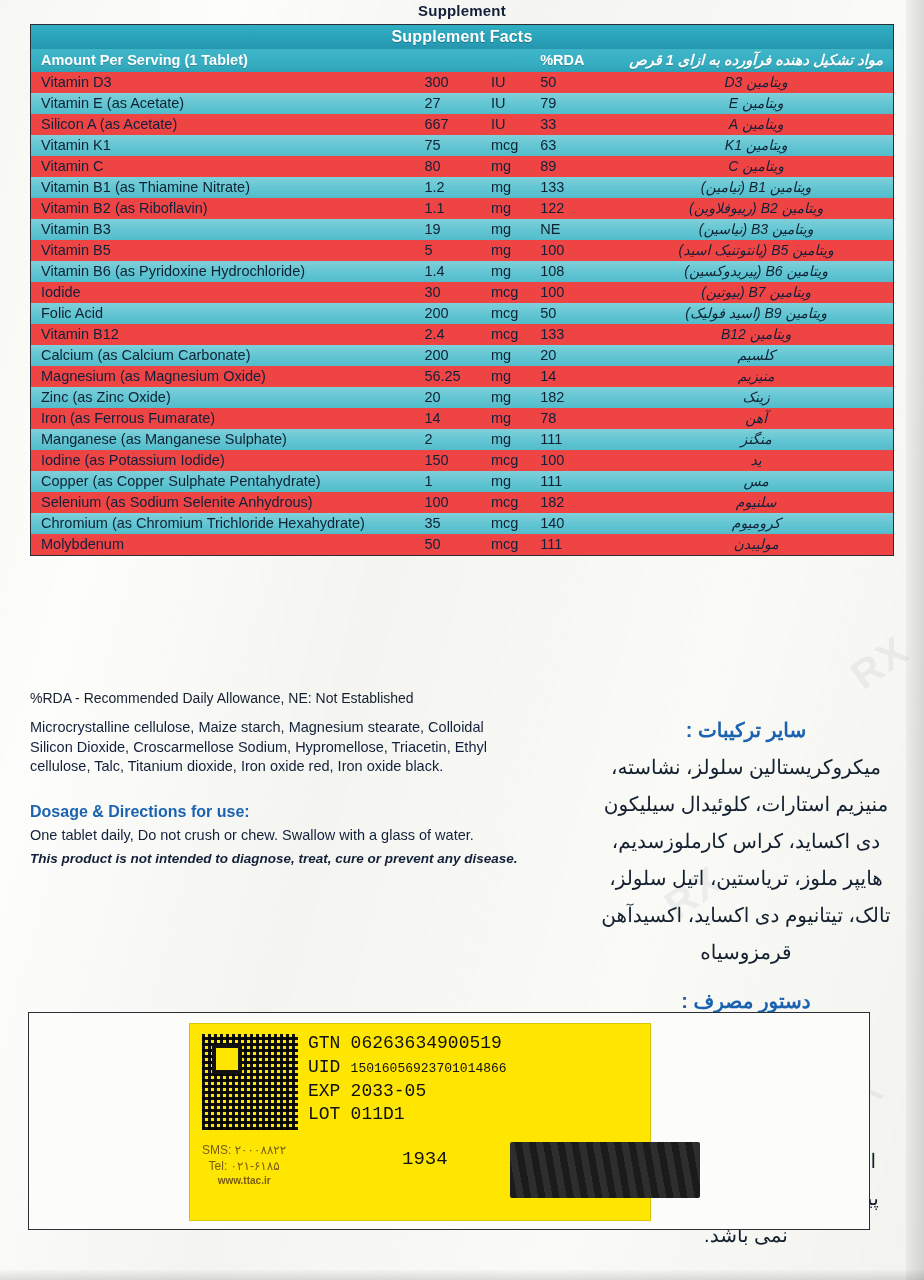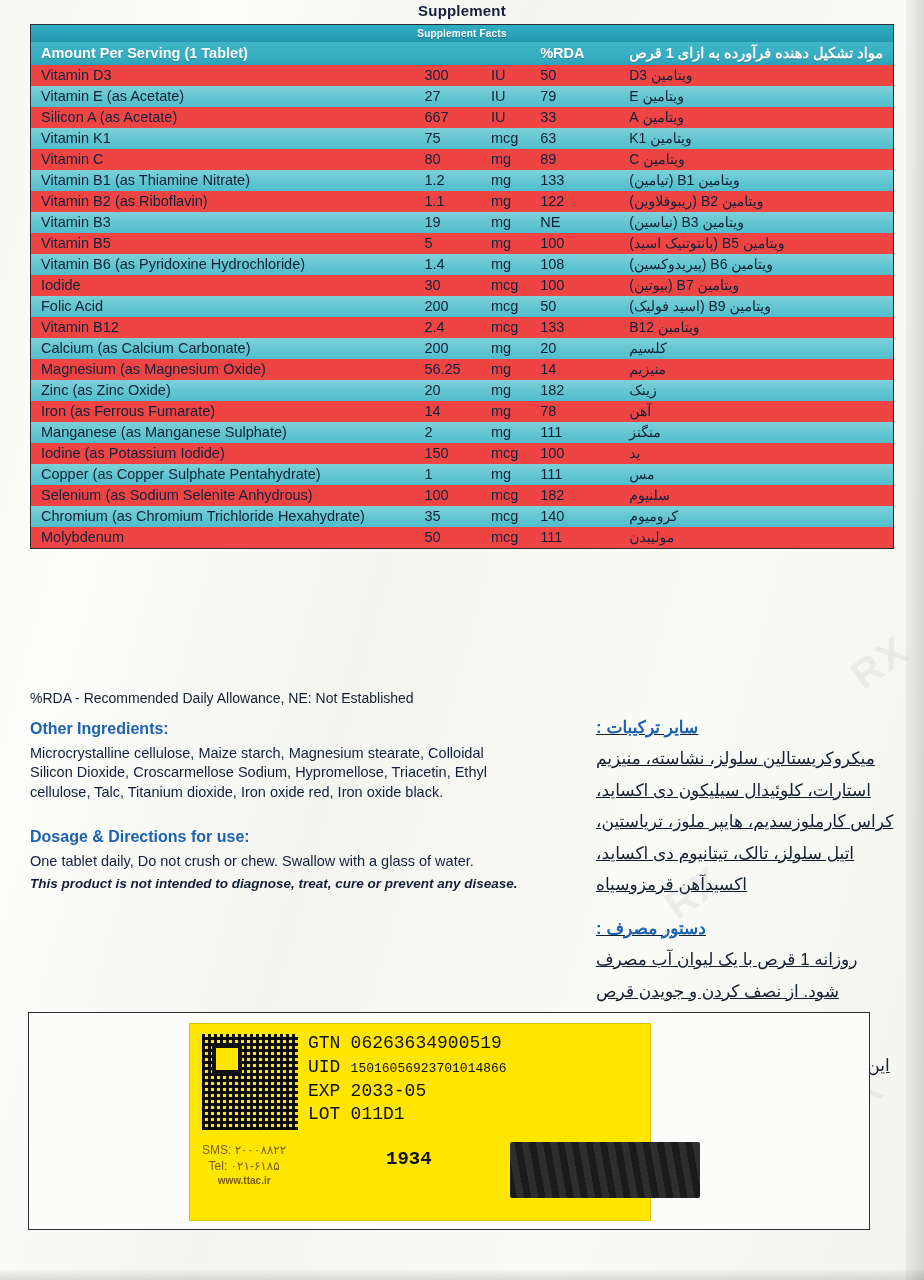--- a/index.html
+++ b/index.html
@@ -40,40 +40,40 @@
   
   .facts{
     position:absolute;left:30px;top:24px;width:864px;
     border:1px solid #2b2f33;
     box-sizing:border-box;
     background:#fff;
   }
   .facts-head{
     background:linear-gradient(180deg,#31aec3 0%,#2aa2b9 55%,#2496ae 100%);
     color:#ffffff;
-    font-size:10px;font-weight:bold;
+    font-size:16px;font-weight:bold;
     text-align:center;
     padding:3px 16px 3px;
     letter-spacing:.2px;
     text-shadow:0 1px 0 rgba(0,0,0,.25);
   }
   table.t{
     width:100%;border-collapse:collapse;
     font-size:14.5px;
   }
   table.t td{
     padding:2px 4px 3px;
     vertical-align:middle;
     white-space:nowrap;
   }
   .colname{width:430px;padding-left:10px !important;}
   .colamt{width:78px;}
   .colunit{width:56px;text-align:left;padding-left:6px !important;}
   .colrda{width:120px;text-align:left;padding-left:4px !important;}
-  .colfa{text-align:left;padding-right:10px !important;direction:rtl;font-size:14px;}
+  .colfa{text-align:center;padding-right:10px !important;direction:rtl;font-size:14px;font-style:italic;}
   tr.hdr td{
     background:linear-gradient(180deg,#3fb6c8 0%,#36aec1 60%,#2ea2b6 100%);
     color:#fff;font-weight:bold;font-size:14.5px;
     text-shadow:0 1px 0 rgba(0,0,0,.2);
     padding-top:3px;padding-bottom:4px;
   }
   tr.alt td{
     background:linear-gradient(180deg,#7fd0da 0%,#64c6d3 50%,#52bccb 100%);
     color:#0f2233;
   }
@@ -92,24 +92,23 @@
     position:absolute;left:30px;top:718px;width:500px;
     font-size:14.5px;line-height:1.35;
   }
   .left-col p{margin:0 0 4px;}
   .block2{margin-top:24px;}
   .disclaim{
     margin-top:30px;font-style:italic;font-weight:bold;font-size:13.5px;line-height:1.3;
   }
   .right-col{
     position:absolute;right:28px;top:712px;width:300px;
-    direction:rtl;text-align:left;
-    font-size:17px;line-height:1.85;
+    direction:rtl;text-align:center;
+    font-size:20px;line-height:1.85;
     color:#14202f;
-    text-decoration:underline;
   }
   .right-col .rtitle{color:#1b63b0;font-weight:bold;}
   .rblock{margin-bottom:12px;}
 
   
   .sticker{
     position:absolute;left:28px;top:1012px;width:840px;height:216px;
     border:1px solid #2b2f33;background:#fcfcfa;
   }
   .yellow{
@@ -135,23 +134,23 @@
   }
   .codes .k{font-size:18px;}
   .codes .small{font-size:13px;}
   .smsblk{
     position:absolute;left:12px;top:118px;
     font-size:12px;color:#7a5c12;line-height:1.35;direction:rtl;text-align:center;
   }
   .smsblk div{direction:ltr;}
   .ttac{font-weight:bold;font-size:10px;color:#7a5c12;}
   .serial{
-    position:absolute;left:196px;top:124px;
+    position:absolute;left:212px;top:124px;
     font-family:"Liberation Mono", monospace;
-    font-size:19px;color:#111;font-weight:bold;
+    font-size:19px;color:#111;font-weight:normal;
   }
   .scratch{
     position:absolute;left:320px;top:118px;width:190px;height:56px;
     background:
       repeating-linear-gradient(80deg,#1b1b1b 0 7px,#2e2e2e 7px 14px);
     border-radius:2px;
   }
   .edge-right{
     position:absolute;right:0;top:0;width:18px;height:1280px;
     background:linear-gradient(90deg,rgba(0,0,0,.04),rgba(0,0,0,.13));
@@ -345,21 +344,20 @@
             <td class="colfa">مولیبدن</td>
           </tr>
         </tbody>
     </table>
   </div>
 
   <div class="rda-note">%RDA - Recommended Daily Allowance, NE: Not Established</div>
 
   <div class="left-col">
     <div class="block">
-      <p class="sec-title">Other Ingredients:</p>
       <p>Microcrystalline cellulose, Maize starch, Magnesium stearate, Colloidal Silicon Dioxide, Croscarmellose Sodium, Hypromellose, Triacetin, Ethyl cellulose, Talc, Titanium dioxide, Iron oxide red, Iron oxide black.</p>
     </div>
     <div class="block block2">
       <p class="sec-title">Dosage &amp; Directions for use:</p>
       <p>One tablet daily, Do not crush or chew. Swallow with a glass of water.</p>
     </div>
     <p class="disclaim">This product is not intended to diagnose, treat, cure or prevent any disease.</p>
   </div>
 
   <div class="right-col">

